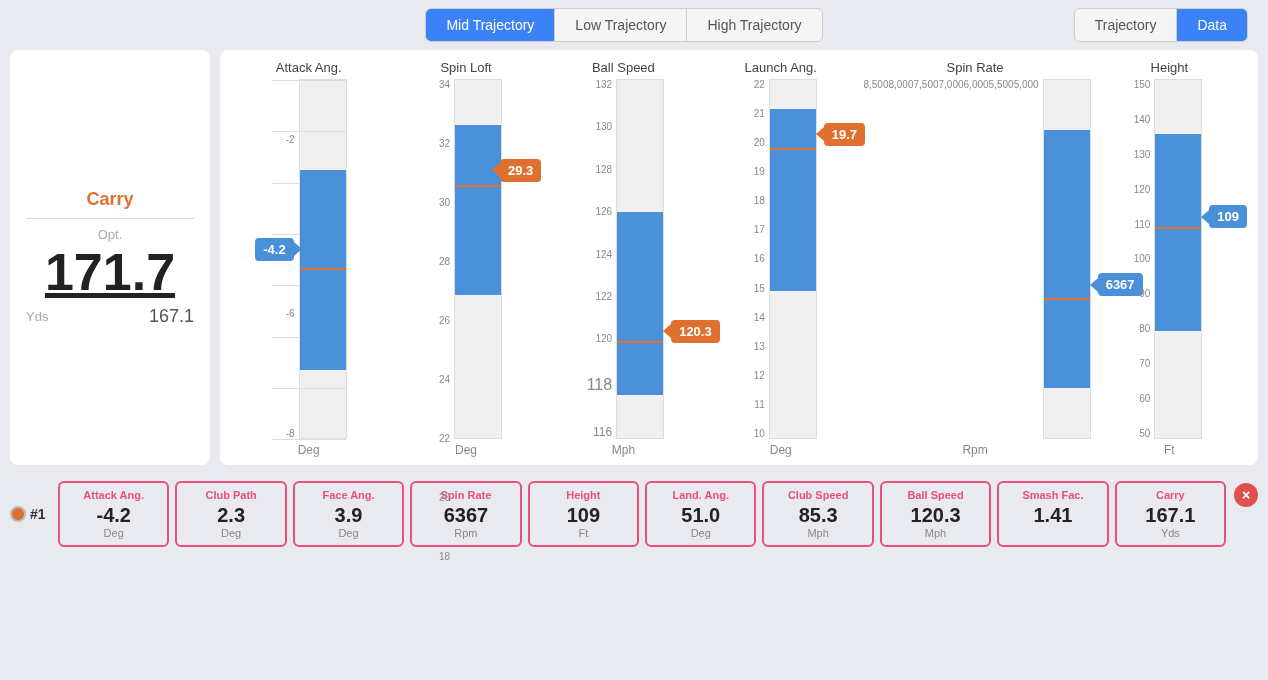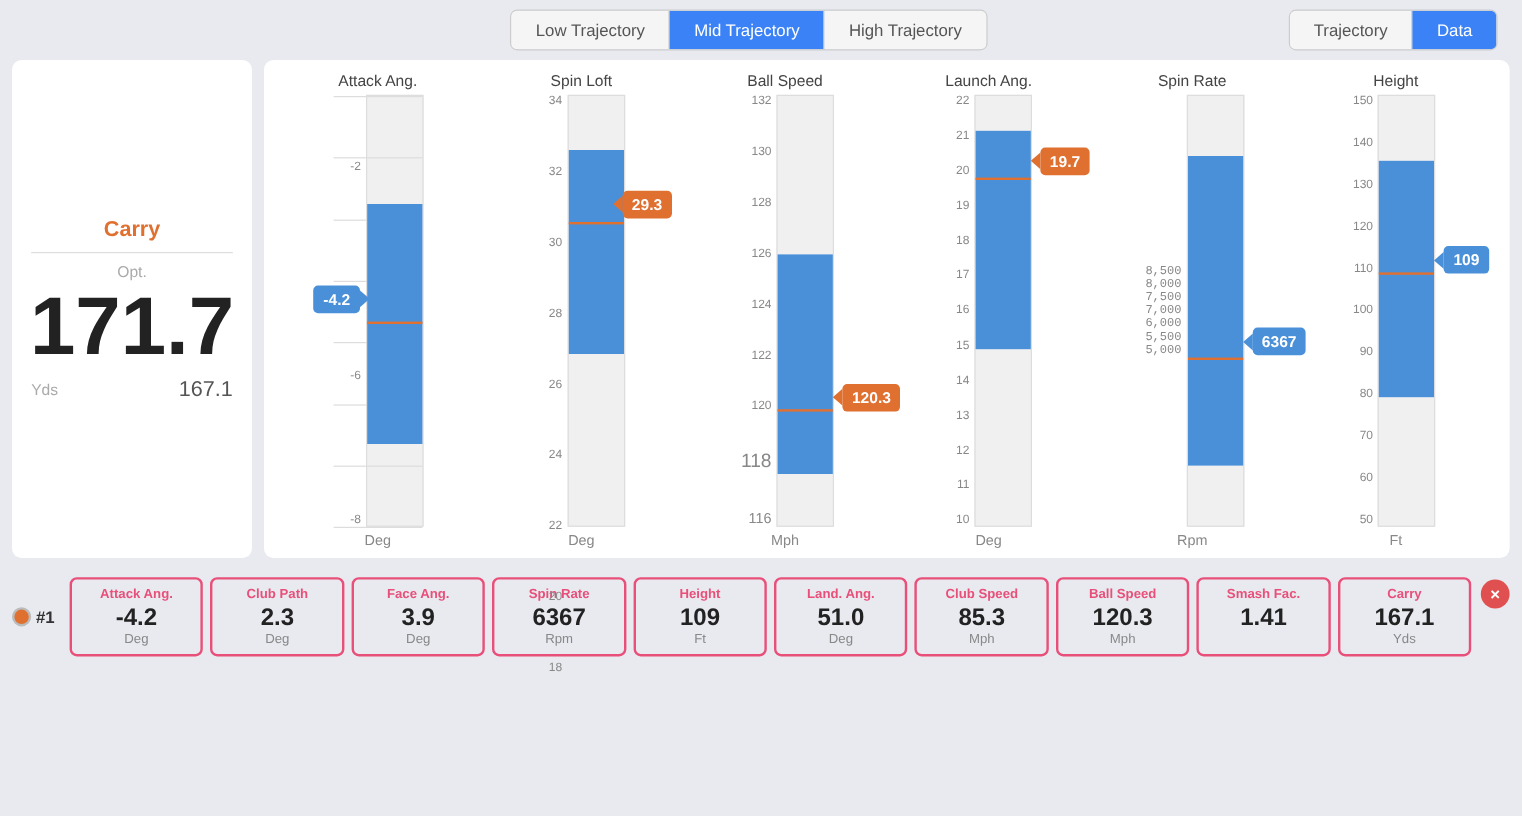--- a/index.html
+++ b/index.html
@@ -78,25 +78,26 @@
       border: none;
       border-top: 1px solid #ddd;
       margin-bottom: 8px;
     }
     .carry-opt {
       color: #aaa;
       font-size: 13px;
       margin-bottom: 4px;
     }
     .carry-main-value {
-      font-size: 68px;
+      font-size: 52px;
       font-weight: 700;
       color: #222;
       line-height: 1;
       margin-bottom: 8px;
+      text-decoration: underline;
     }
     .carry-bottom {
       display: flex;
       justify-content: space-between;
       width: 100%;
       align-items: center;
     }
     .carry-yds {
       color: #aaa;
       font-size: 13px;
@@ -182,22 +183,22 @@
       font-weight: bold;
       align-self: flex-start;
       margin-top: 2px;
     }
   </style>
 </head>
 <body>
 
 <div class="nav-wrapper">
   <div class="top-nav-left">
+    <button class="nav-btn active">Mid Trajectory</button>
     <button class="nav-btn">Low Trajectory</button>
-    <button class="nav-btn active">Mid Trajectory</button>
     <button class="nav-btn">High Trajectory</button>
   </div>
   <div class="top-nav-right">
     <button class="nav-btn">Trajectory</button>
     <button class="nav-btn active">Data</button>
   </div>
 </div>
 
 <div class="main-content">
 
@@ -335,21 +336,21 @@
               <span style="position:absolute; left:-8px; top:50%; transform:translateY(-50%); border-top:7px solid transparent; border-bottom:7px solid transparent; border-right:8px solid #e07030;"></span>
             </div>
           </div>
         </div>
         <div class="chart-unit">Deg</div>
       </div>
 
       <div class="chart-col">
         <div class="chart-label-top">Spin Rate</div>
         <div style="display:flex; height:360px; align-items:stretch; position:relative;">
-          <div style="display:flex; flex-direction:column; justify-content:center; height:360px; padding:0 4px; text-align:right; min-width:34px;font-family:Liberation Mono, monospace;">
+          <div style="display:flex; flex-direction:row; justify-content:center; height:360px; padding:0 4px; text-align:right; min-width:34px;">
             <span style="font-size:10px; color:#888;">8,500</span>
             <span style="font-size:10px; color:#888;">8,000</span>
             <span style="font-size:10px; color:#888;">7,500</span>
             <span style="font-size:10px; color:#888;">7,000</span>
             <span style="font-size:10px; color:#888;"></span>
             <span style="font-size:10px; color:#888;">6,000</span>
             <span style="font-size:10px; color:#888;">5,500</span>
             <span style="font-size:10px; color:#888;">5,000</span>
           </div>
           <div style="position:relative; width:48px; height:360px; background:#f0f0f0; border:1px solid #ddd;">

